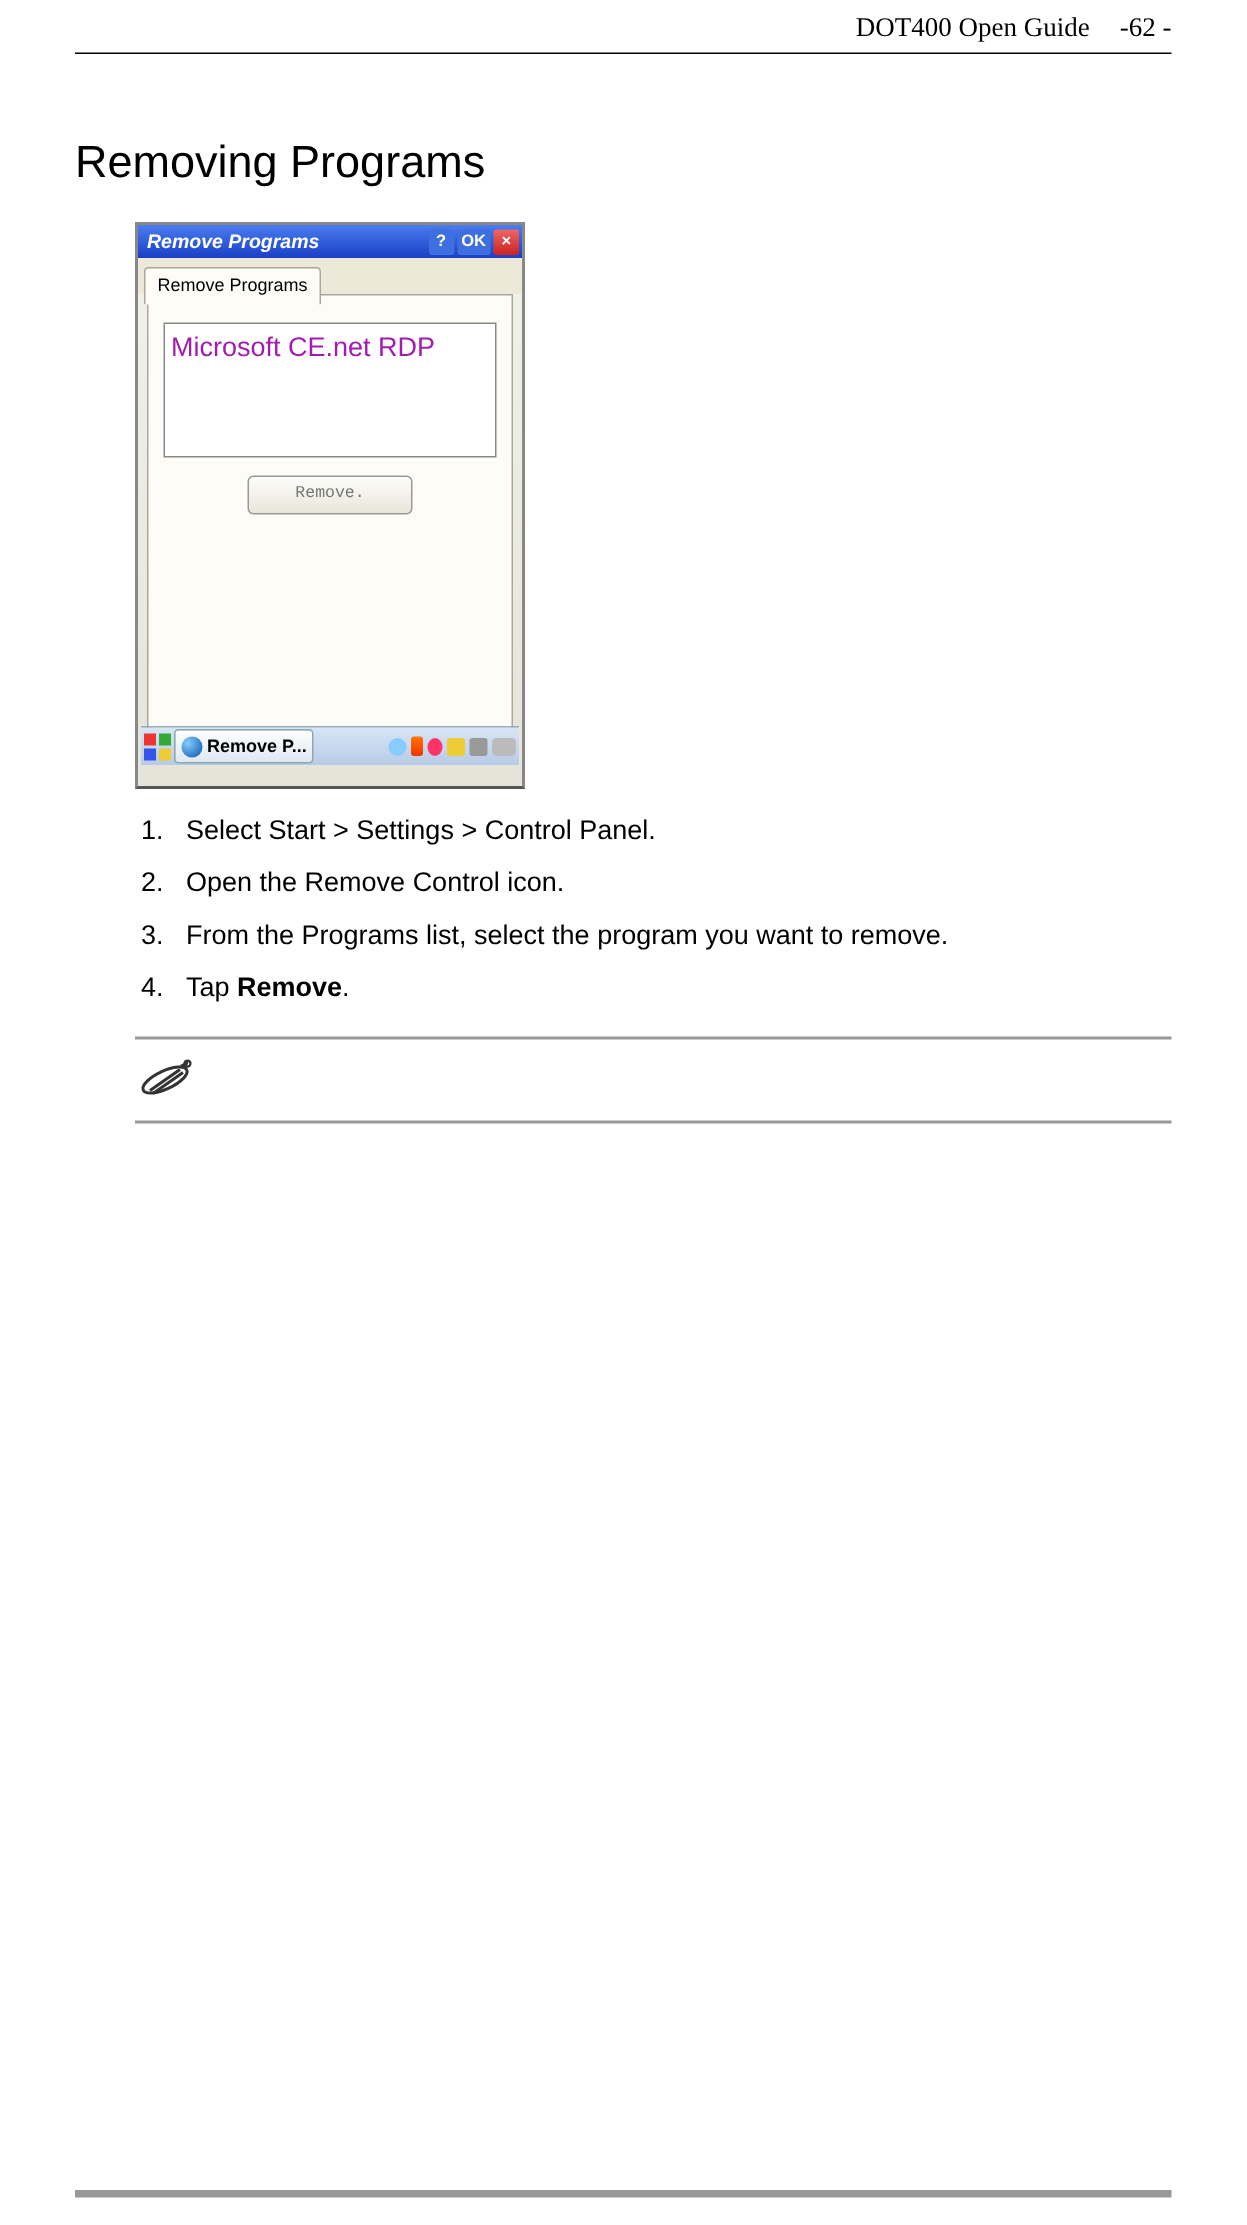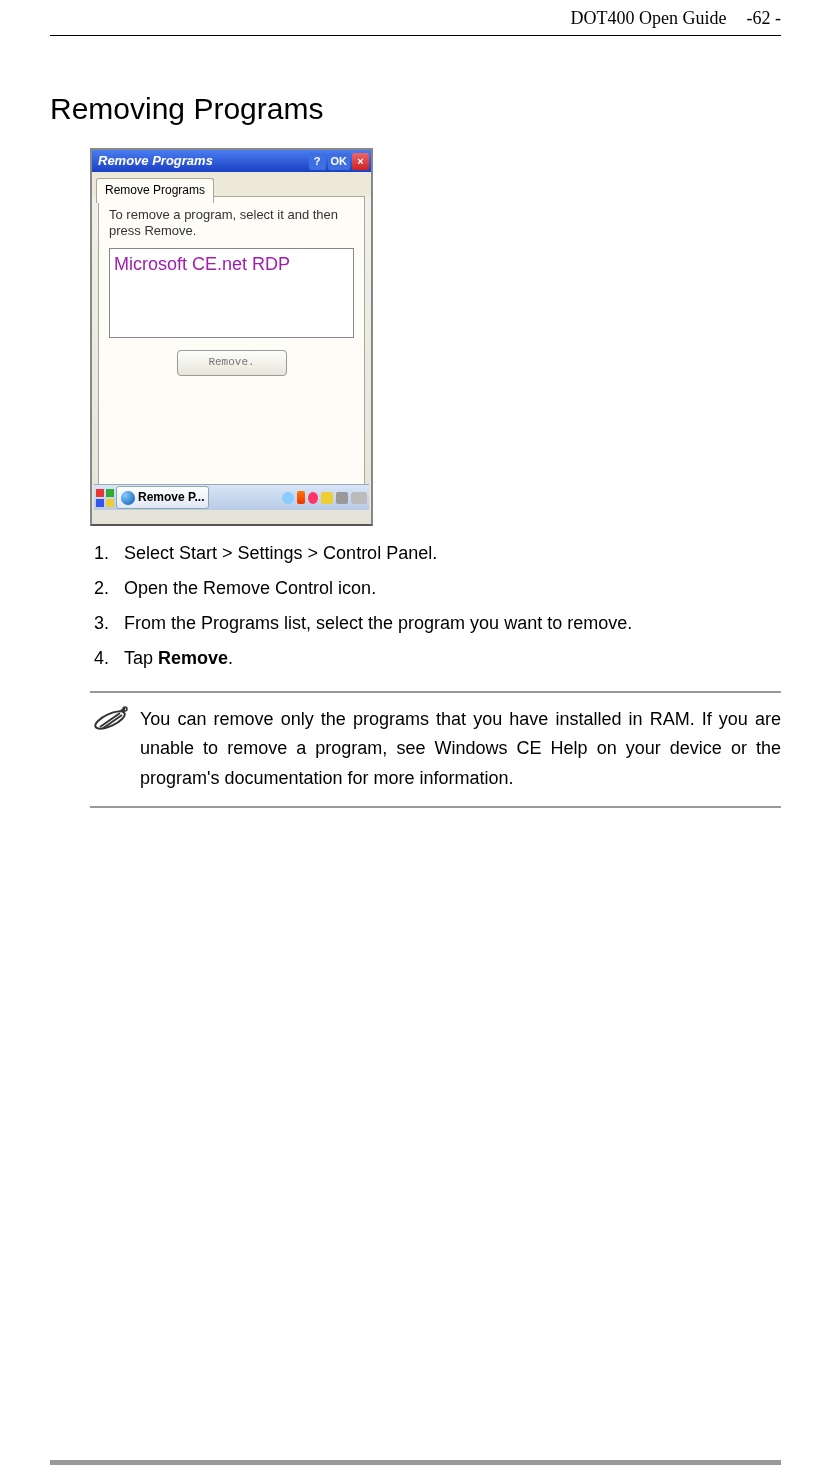--- a/index.html
+++ b/index.html
@@ -29,21 +29,21 @@
   }
   .content {
     padding-left: 40px;
     font-size: 18px;
     line-height: 1.55;
   }
   .intro { margin-bottom: 10px; }
 
   
   .screenshot {
-    width: 283px;
+    width: 260px;
     height: 378px;
     border: 2px solid #888;
     border-bottom-color: #555;
     background: linear-gradient(#f2f2ec, #e6e4d8);
     margin-bottom: 14px;
     position: relative;
     overflow: hidden;
     filter: blur(0.2px);
   }
   .titlebar {
@@ -221,21 +221,20 @@
     <div class="titlebar">
       <span class="tb-title">Remove Programs</span>
       <span class="tb-btn tb-help">?</span>
       <span class="tb-btn tb-ok">OK</span>
       <span class="tb-btn tb-close">×</span>
     </div>
     <div class="tab-strip">
       <span class="tab">Remove Programs</span>
     </div>
     <div class="panel">
-      <div class="instr">To remove a program, select it and then press Remove.</div>
       <div class="listbox">
         <div>Microsoft CE.net RDP</div>
       </div>
       <div class="remove-btn">Remove.</div>
     </div>
     <div class="taskbar">
       <span class="start-flag"></span>
       <span class="task-btn">
         <span class="task-globe"></span>
         <span>Remove P...</span>
@@ -263,17 +262,16 @@
   <div class="note-block">
     <div class="note-icon">
       <svg viewBox="0 0 40 30">
         <ellipse cx="20" cy="15" rx="16" ry="6" fill="none" stroke="#333" stroke-width="2" transform="rotate(-25 20 15)"></ellipse>
         <line x1="10" y1="22" x2="30" y2="8" stroke="#333" stroke-width="2"></line>
         <line x1="12" y1="24" x2="32" y2="10" stroke="#333" stroke-width="2"></line>
         <polygon points="30,5 36,2 34,8" fill="#333"></polygon>
         <circle cx="35" cy="4" r="2" fill="none" stroke="#333" stroke-width="1.5"></circle>
       </svg>
     </div>
-    <div class="note-text">You can remove only the programs that you have installed in RAM. If you are unable to remove a program, see Windows CE Help on your device or the program's documentation for more information.</div>
   </div>
 </div>
 
 <div class="footer-bar"></div>
 
 </body></html>

